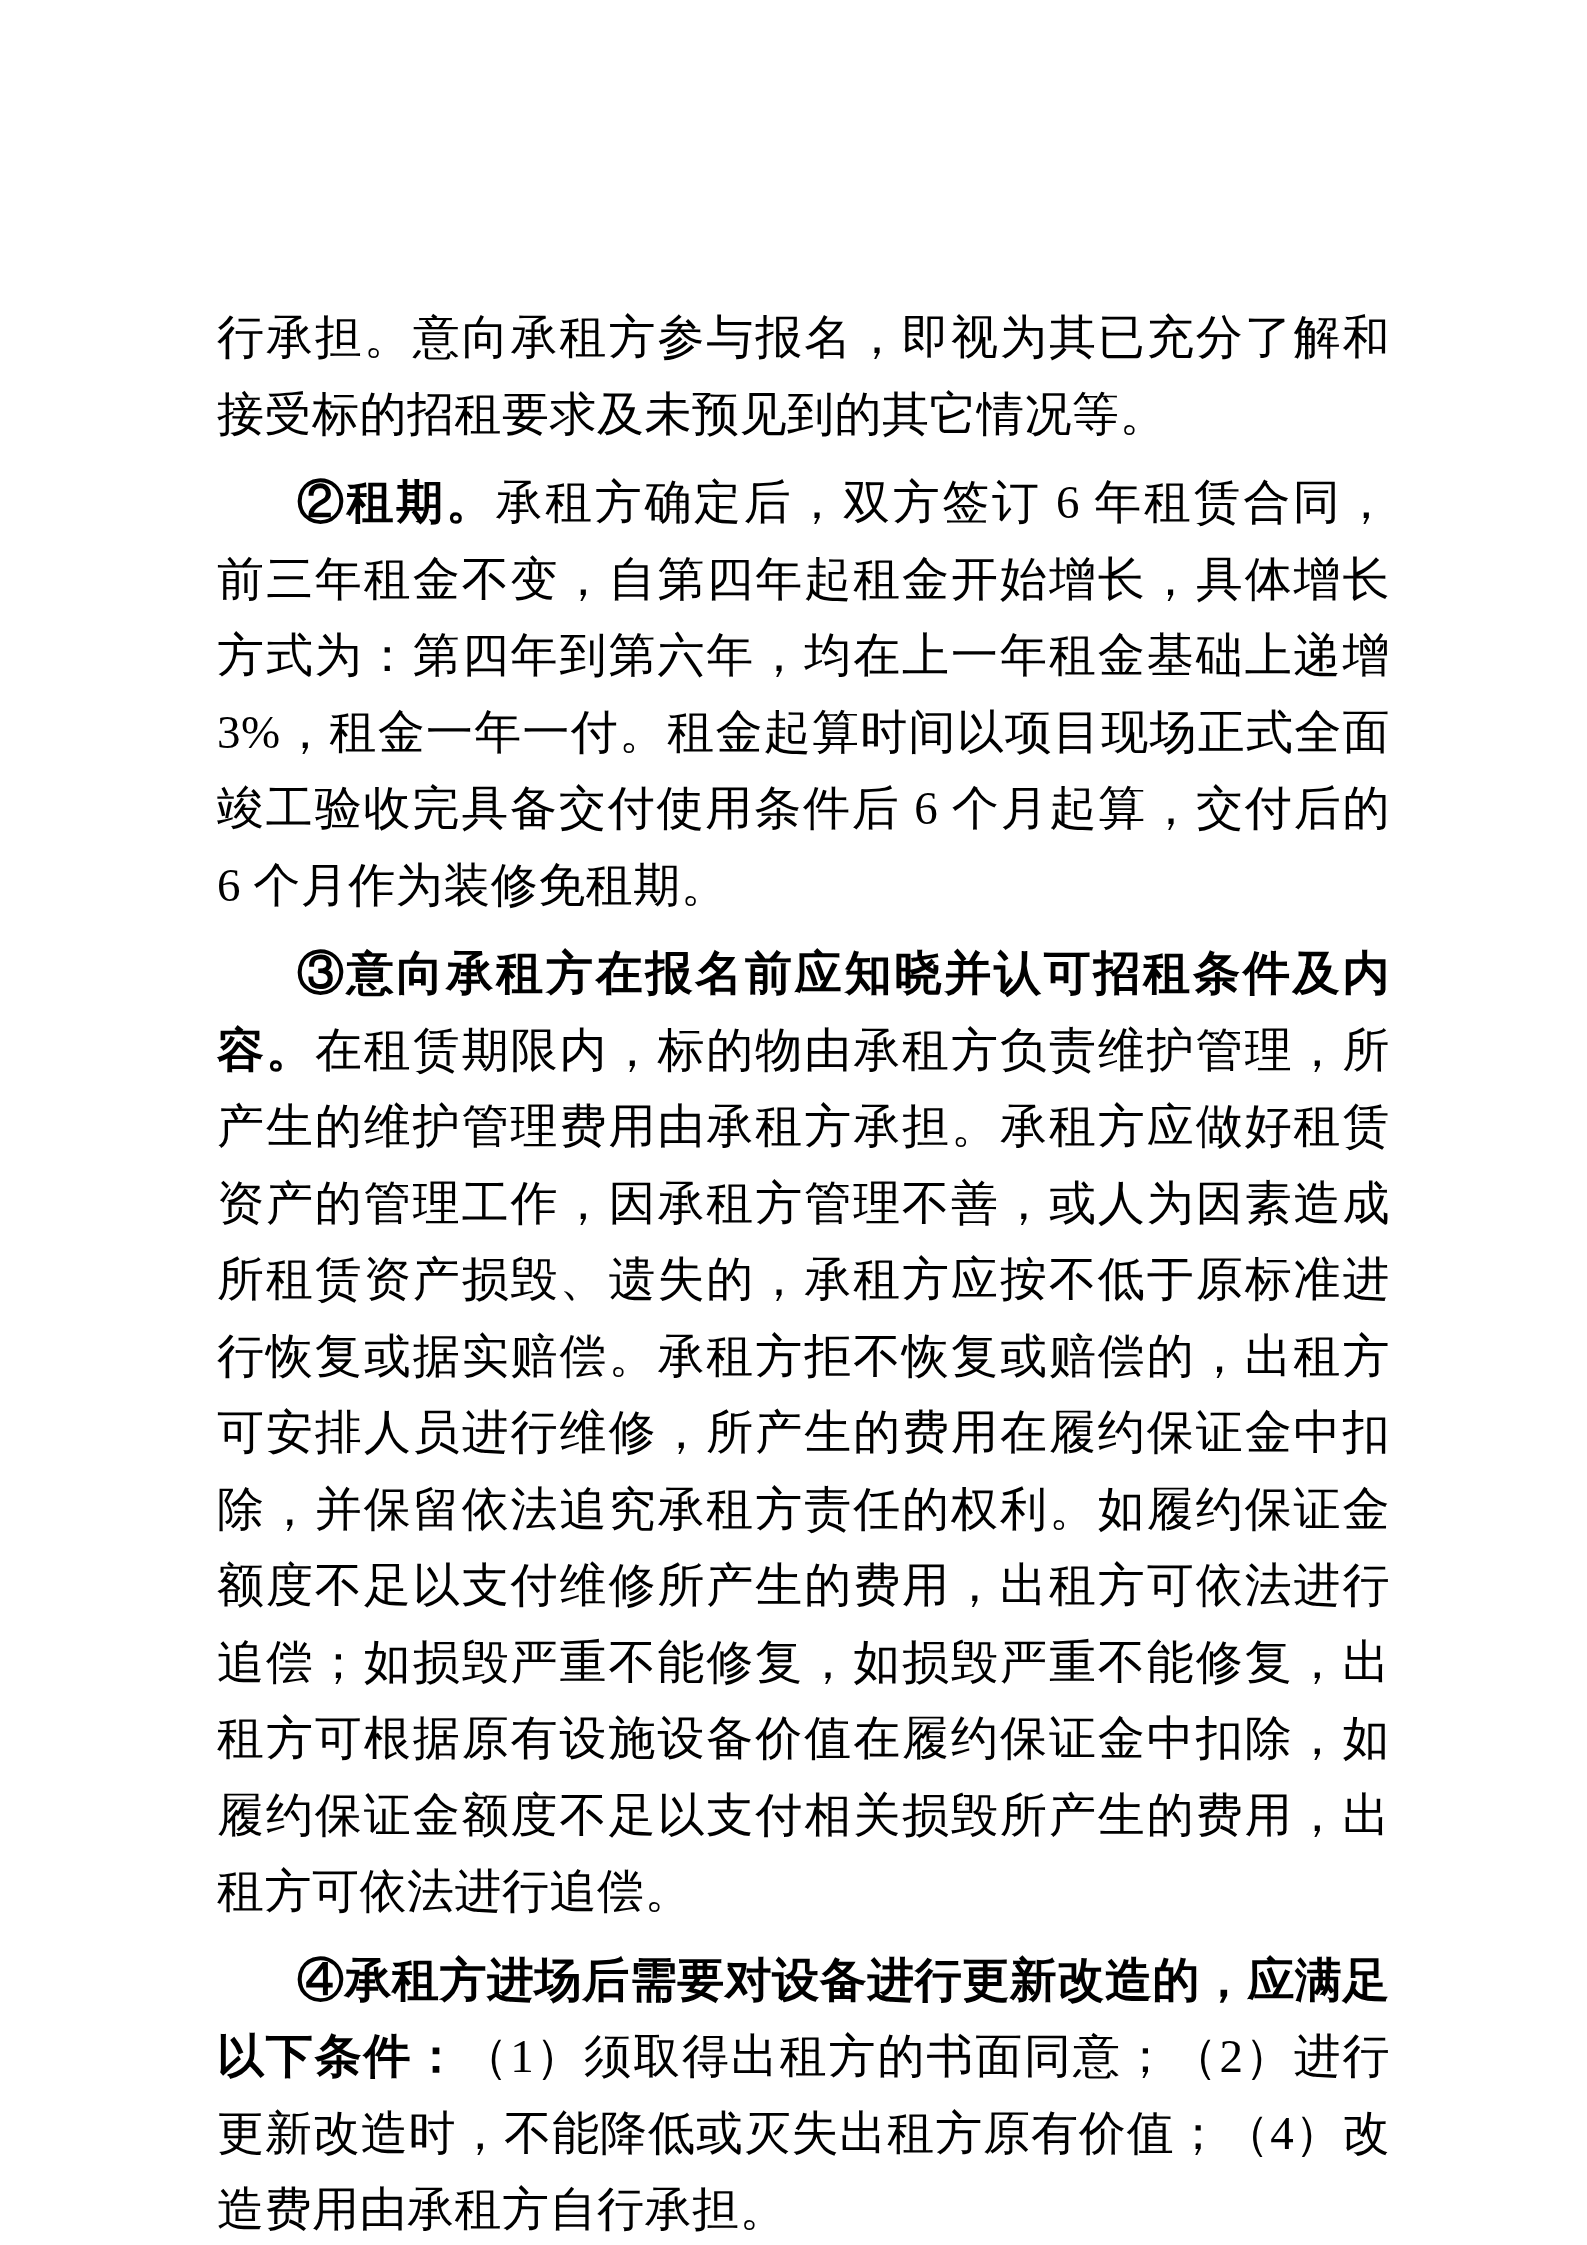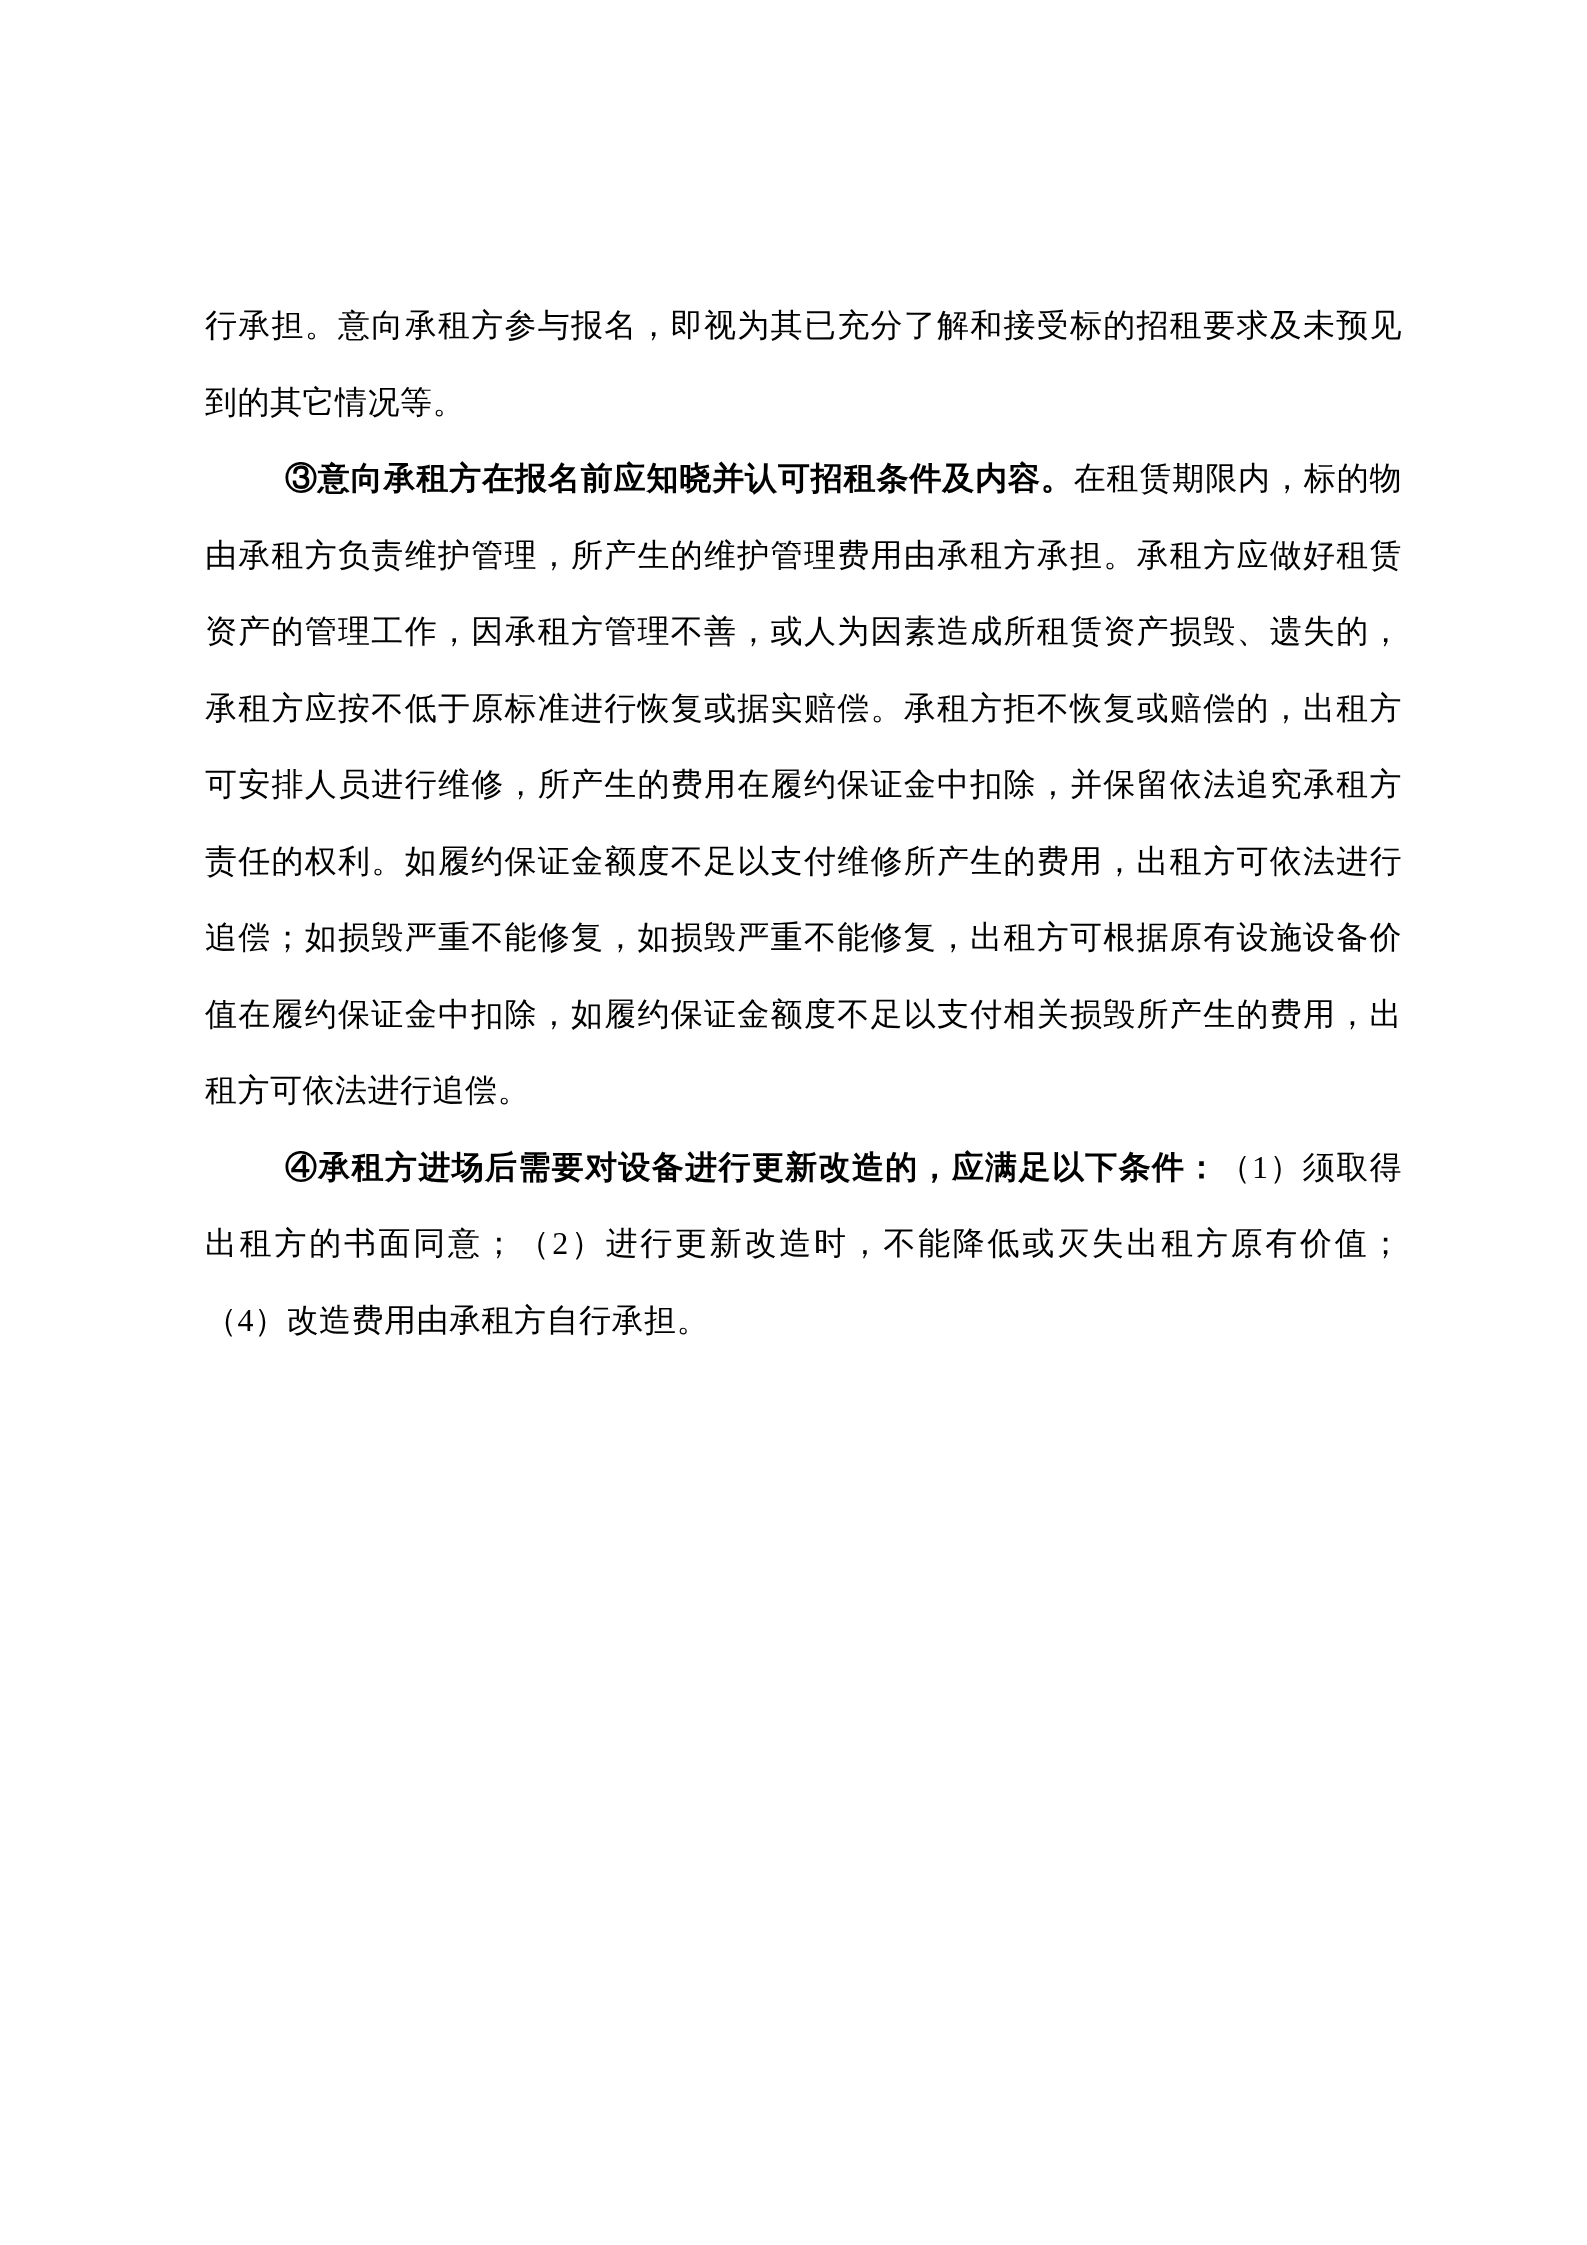--- a/index.html
+++ b/index.html
@@ -15,22 +15,22 @@
     overflow: hidden;
   }
   .page {
     box-sizing: border-box;
     width: 1587px;
     height: 2245px;
     background: #ffffff;
     padding: 287px 185px 0 205px;
   }
   .para {
-    margin: 0;
-    font-size: 32px;
+    margin: 12px;
+    font-size: 47px;
     line-height: 76.5px;
     text-align: justify;
     text-justify: inter-ideograph;
     letter-spacing: 0.5px;
   }
   .para.indent {
     text-indent: 80px;
   }
   .run-bold {
     font-weight: bold;
@@ -38,20 +38,23 @@
 </style>
 </head>
 <body>
 
 <div class="page">
 
   <p class="para">
     <span>行承担。意向承租方参与报名，即视为其已充分了解和接受标的招租要求及未预见到的其它情况等。</span>
   </p>
 
+  <p class="para indent">
+    <span class="run-bold">②租期。</span><span>承租方确定后，双方签订 6 年租赁合同，前三年租金不变，自第四年起租金开始增长，具体增长方式为：第四年到第六年，均在上一年租金基础上递增 3%，租金一年一付。租金起算时间以项目现场正式全面竣工验收完具备交付使用条件后 6 个月起算，交付后的 6 个月作为装修免租期。</span>
+  </p>
 
   <p class="para indent">
     <span class="run-bold">③意向承租方在报名前应知晓并认可招租条件及内容。</span><span>在租赁期限内，标的物由承租方负责维护管理，所产生的维护管理费用由承租方承担。承租方应做好租赁资产的管理工作，因承租方管理不善，或人为因素造成所租赁资产损毁、遗失的，承租方应按不低于原标准进行恢复或据实赔偿。承租方拒不恢复或赔偿的，出租方可安排人员进行维修，所产生的费用在履约保证金中扣除，并保留依法追究承租方责任的权利。如履约保证金额度不足以支付维修所产生的费用，出租方可依法进行追偿；如损毁严重不能修复，如损毁严重不能修复，出租方可根据原有设施设备价值在履约保证金中扣除，如履约保证金额度不足以支付相关损毁所产生的费用，出租方可依法进行追偿。</span>
   </p>
 
   <p class="para indent">
     <span class="run-bold">④承租方进场后需要对设备进行更新改造的，应满足以下条件：</span><span>（1）须取得出租方的书面同意；（2）进行更新改造时，不能降低或灭失出租方原有价值；（4）改造费用由承租方自行承担。</span>
   </p>
 
 </div>

